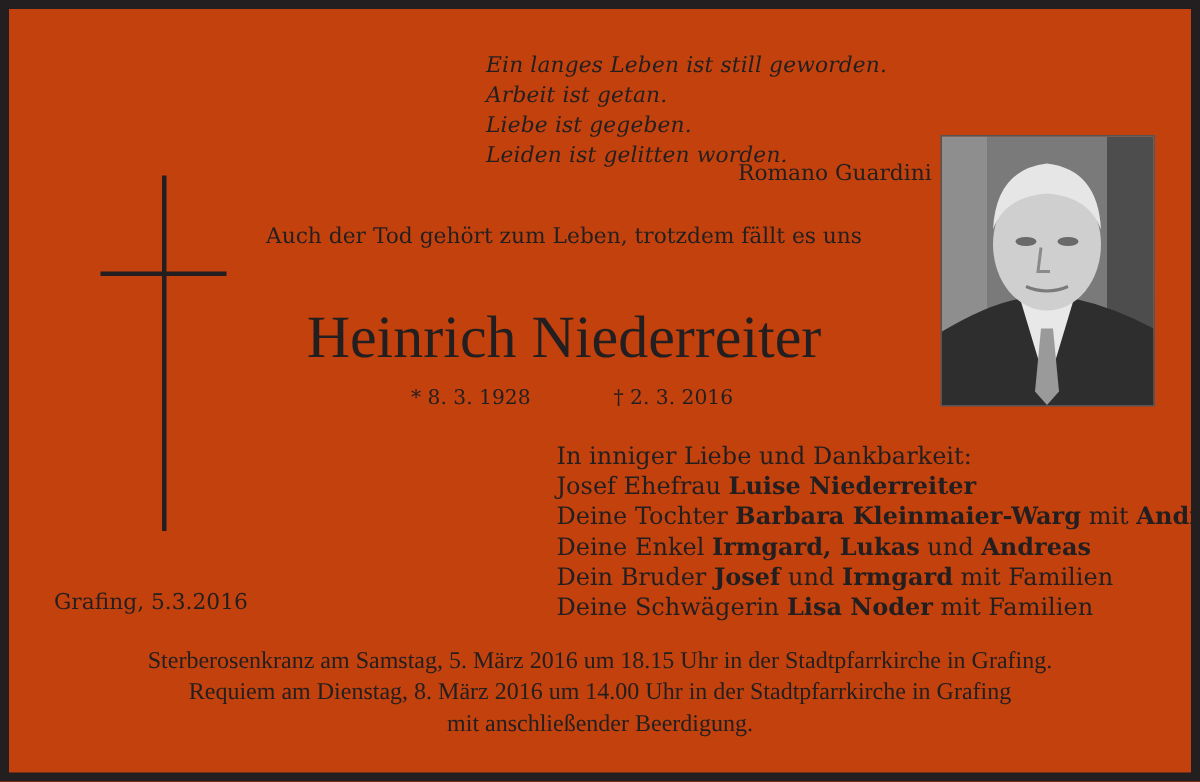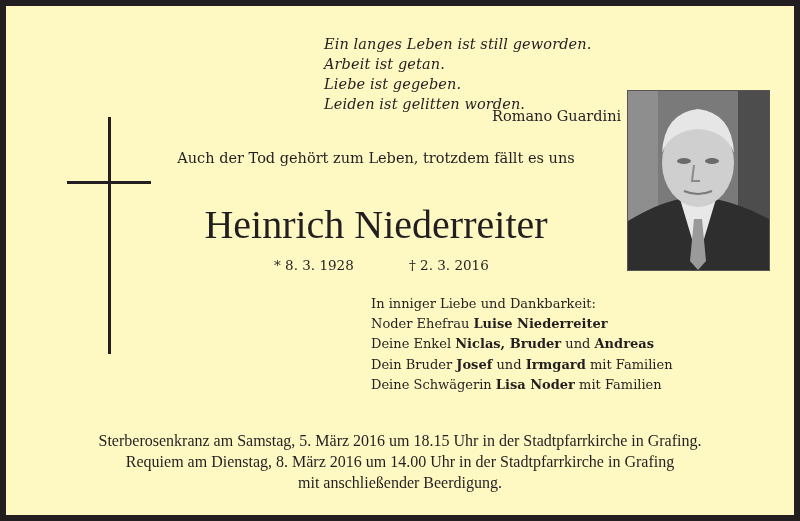--- a/index.html
+++ b/index.html
@@ -1,37 +1,37 @@
 <!DOCTYPE html>
 <html><head>
   <meta charset="utf-8">
   <style>
     html, body { margin: 0; padding: 0; }
     body { width: 800px; height: 521px; background: #231f20; position: relative; overflow: hidden; }
     .card {
       position: absolute; left: 6px; top: 6px; width: 788px; height: 509px;
-      background: #fef9c3; color: #231f20;
+      background: #c2410c; color: #231f20;
       font-family: "DejaVu Serif", "Liberation Serif", serif;
     }
     .abs { position: absolute; white-space: nowrap; }
     .poem { left: 318px; top: 28px; font-style: italic; font-size: 14.5px; line-height: 20px; letter-spacing: 0.1px; }
     .poem div { height: 20px; }
     .author { left: 454px; top: 102px; font-size: 14.5px; margin-left: 32px; }
     .photo {
       position: absolute; left: 621px; top: 84px; width: 141px; height: 179px;
       border: 1px solid #555; overflow: hidden;
       background: linear-gradient(180deg, #8d8d8d 0%, #6f6f6f 60%, #3a3a3a 100%);
     }
     .cross-v { position: absolute; left: 102px; top: 111px; width: 3px; height: 237px; background: #231f20; }
     .cross-h { position: absolute; left: 61px; top: 175px; width: 84px; height: 3px; background: #231f20; }
     .intro { left: 140px; top: 142px; width: 460px; text-align: center; font-size: 14.5px; line-height: 20px; }
     .name { left: 140px; top: 196px; width: 460px; text-align: center; font-family: "Liberation Serif", "DejaVu Serif", serif; font-size: 40px; line-height: 46px; }
     .birth { left: 268px; top: 251px; font-size: 13.5px; }
     .death { left: 403px; top: 251px; font-size: 13.5px; }
-    .mourners { left: 365px; top: 288px; font-size: 13px; line-height: 20.2px; }
+    .mourners { left: 365px; top: 288px; font-size: 16px; line-height: 20.2px; }
     .mourners div { height: 20.2px; }
     .mourners b { font-weight: bold; }
     .place { left: 30px; top: 388px; font-size: 14.5px; }
     .footer { left: 0; top: 424px; width: 788px; text-align: center; font-family: "Liberation Serif", "DejaVu Serif", serif; font-size: 16px; line-height: 21px; }
   </style>
 </head>
 <body>
 
 <div class="card">
 
@@ -66,25 +66,27 @@
   <div class="abs intro">
     <div>Auch der Tod gehört zum Leben, trotzdem fällt es uns</div>
   </div>
 
   <div class="abs name">Heinrich Niederreiter</div>
   <div class="abs birth">* 8. 3. 1928</div>
   <div class="abs death">† 2. 3. 2016</div>
 
   <div class="abs mourners">
     <div>In inniger Liebe und Dankbarkeit:</div>
-    <div><span>Noder Ehefrau </span><b>Luise Niederreiter</b><span></span><b></b><span></span></div>
-    <div><span>Deine Enkel </span><b>Niclas, Bruder</b><span> und </span><b>Andreas</b><span></span></div>
+    <div><span>Josef Ehefrau </span><b>Luise Niederreiter</b><span></span><b></b><span></span></div>
+    <div><span>Deine Tochter </span><b>Barbara Kleinmaier-Warg</b><span> mit </span><b>Andi</b><span></span></div>
+    <div><span>Deine Enkel </span><b>Irmgard, Lukas</b><span> und </span><b>Andreas</b><span></span></div>
     <div><span>Dein Bruder </span><b>Josef</b><span> und </span><b>Irmgard</b><span> mit Familien</span></div>
     <div><span>Deine Schwägerin </span><b>Lisa Noder</b><span></span><b></b><span> mit Familien</span></div>
   </div>
 
+  <div class="abs place">Grafing, 5.3.2016</div>
 
   <div class="abs footer">
     <div>Sterberosenkranz am Samstag, 5. März 2016 um 18.15 Uhr in der Stadtpfarrkirche in Grafing.</div>
     <div>Requiem am Dienstag, 8. März 2016 um 14.00 Uhr in der Stadtpfarrkirche in Grafing</div>
     <div>mit anschließender Beerdigung.</div>
   </div>
 </div>
 
 </body></html>

